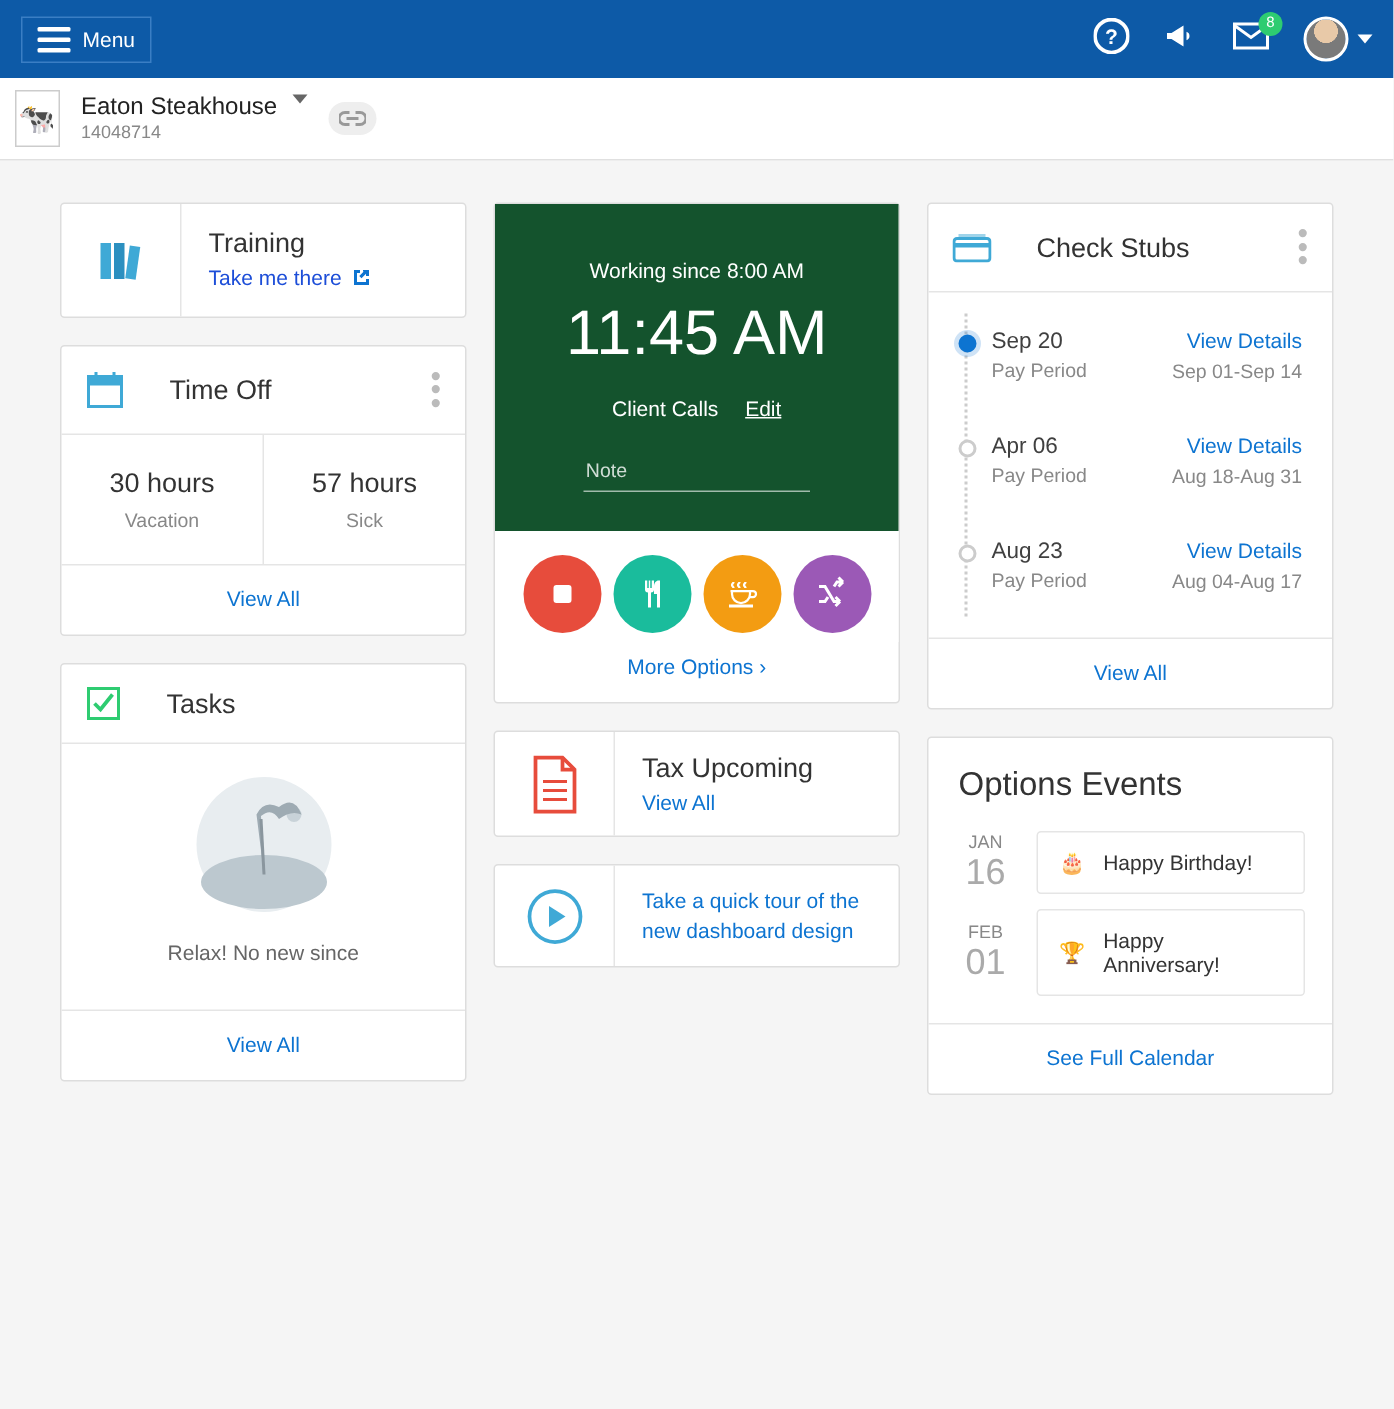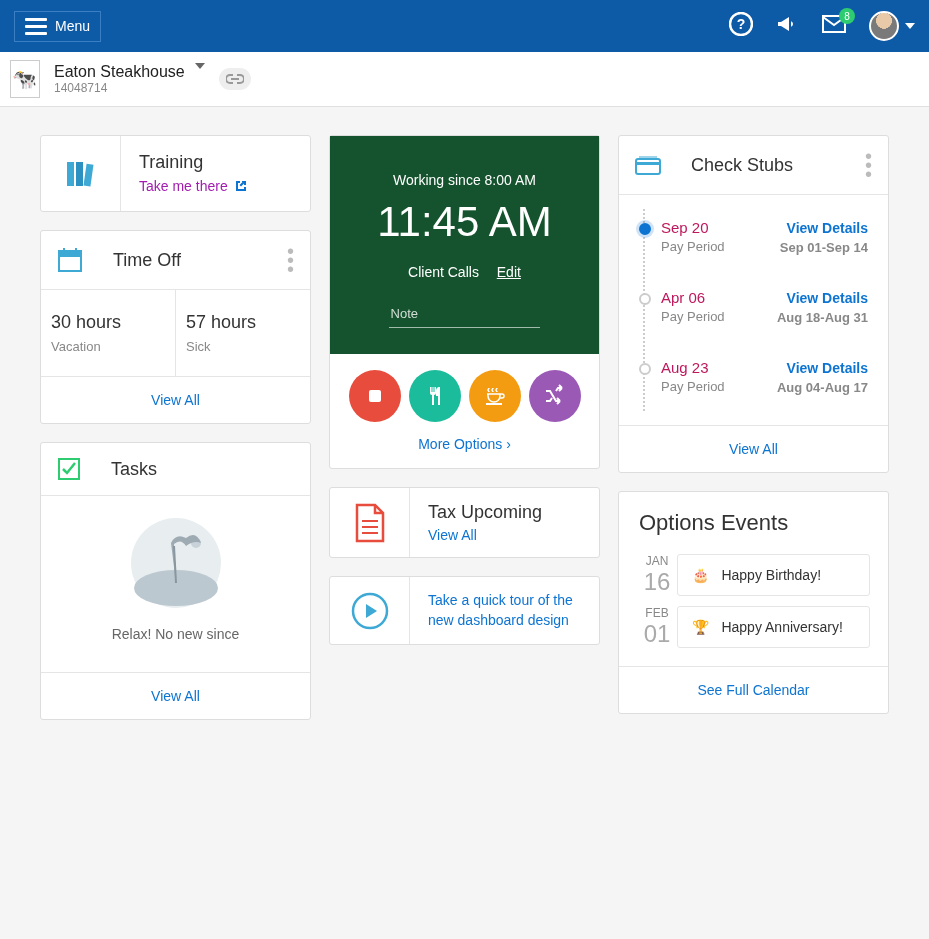--- a/index.html
+++ b/index.html
@@ -30,24 +30,24 @@
 .card-title { font-size: 18px; color: #333; flex: 1; }
 .card-footer { text-align: center; padding: 14px; border-top: 1px solid #e5e5e5; }
 .card-footer a { color: #0d74d1; text-decoration: none; font-size: 14px; cursor: pointer; }
 .more-dots { color: #bbb; cursor: pointer; font-size: 20px; line-height: 6px; }
 .more-dots div { margin: 3px 0; }
 
 .training-card { display: flex; }
 .training-icon-box { width: 80px; display: flex; align-items: center; justify-content: center; border-right: 1px solid #e5e5e5; }
 .training-body { padding: 16px 18px; flex: 1; }
 .training-body h3 { font-size: 18px; color: #333; font-weight: normal; margin-bottom: 4px; }
-.training-link { color: #a21caf; font-size: 14px; text-decoration: none; cursor: pointer; display: inline-flex; align-items: center; gap: 6px; }
+.training-link { color: #1d4ed8; font-size: 14px; text-decoration: none; cursor: pointer; display: inline-flex; align-items: center; gap: 6px; }
 
 .timeoff-balances { display: flex; }
-.tob { flex: 1; text-align: left; padding: 22px 10px; }
+.tob { flex: 1; text-align: center; padding: 22px 10px; }
 .tob:first-child { border-right: 1px solid #e5e5e5; }
 .tob .val { font-size: 18px; color: #333; }
 .tob .lbl { font-size: 13px; color: #888; margin-top: 6px; }
 
 .tasks-body { text-align: center; padding: 22px 10px 30px; }
 .tasks-body .msg { color: #666; font-size: 14px; margin-top: 14px; }
 .beach { margin: 0 auto; }
 
 .clock-card { }
 .clock-blue { background: #14532d; color: #fff; text-align: center; padding: 36px 26px 26px; }
@@ -70,29 +70,29 @@
 .row-card .body { padding: 14px 18px; flex: 1; }
 .row-card h3 { font-size: 18px; color: #333; font-weight: normal; margin-bottom: 4px; }
 .row-card .link { color: #0d74d1; font-size: 14px; cursor: pointer; }
 
 .stubs-body { padding: 10px 20px 10px 28px; position: relative; }
 .stubs-body::before { content: ""; position: absolute; left: 24px; top: 14px; bottom: 14px; border-left: 2px dotted #ccc; }
 .stub-item { display: flex; justify-content: space-between; padding: 14px 0 20px; position: relative; }
 .stub-item::before { content: ""; position: absolute; left: -8px; top: 18px; width: 8px; height: 8px; border-radius: 50%; background: #fff; border: 2px solid #ccc; }
 .stub-item.current::before { border-color: #0d74d1; background: #0d74d1; box-shadow: 0 0 0 3px rgba(13,116,209,0.2); }
 .stub-left { padding-left: 14px; }
-.stub-date { font-size: 15px; color: #be185d; }
+.stub-date { font-size: 15px; color: #404040; }
 .stub-sub { font-size: 13px; color: #888; margin-top: 3px; }
-.stub-right { text-align: right; font-weight: bold; }
+.stub-right { text-align: right; }
 .stub-right a { color: #0d74d1; font-size: 14px; cursor: pointer; }
 .stub-range { font-size: 13px; color: #888; margin-top: 3px; }
 
 .events-card .events-title { font-size: 22px; color: #333; padding: 18px 20px; }
 .events-body { padding: 0 18px 18px; display: flex; flex-direction: column; gap: 10px; }
-.event-row { display: flex; align-items: center; }
+.event-row { display: flex; align-items: center; gap: 14px; }
 .event-date { text-align: center; width: 40px; }
 .event-date .mon { font-size: 12px; color: #888; }
 .event-date .day { font-size: 24px; color: #aaa; font-weight: 300; }
 .event-box { flex: 1; border: 1px solid #e5e5e5; border-radius: 3px; padding: 12px 14px; display: flex; align-items: center; gap: 12px; font-size: 14px; color: #333; cursor: pointer; }
 
 </style>
 </head>
 <body>
 
 <div class="topbar">

